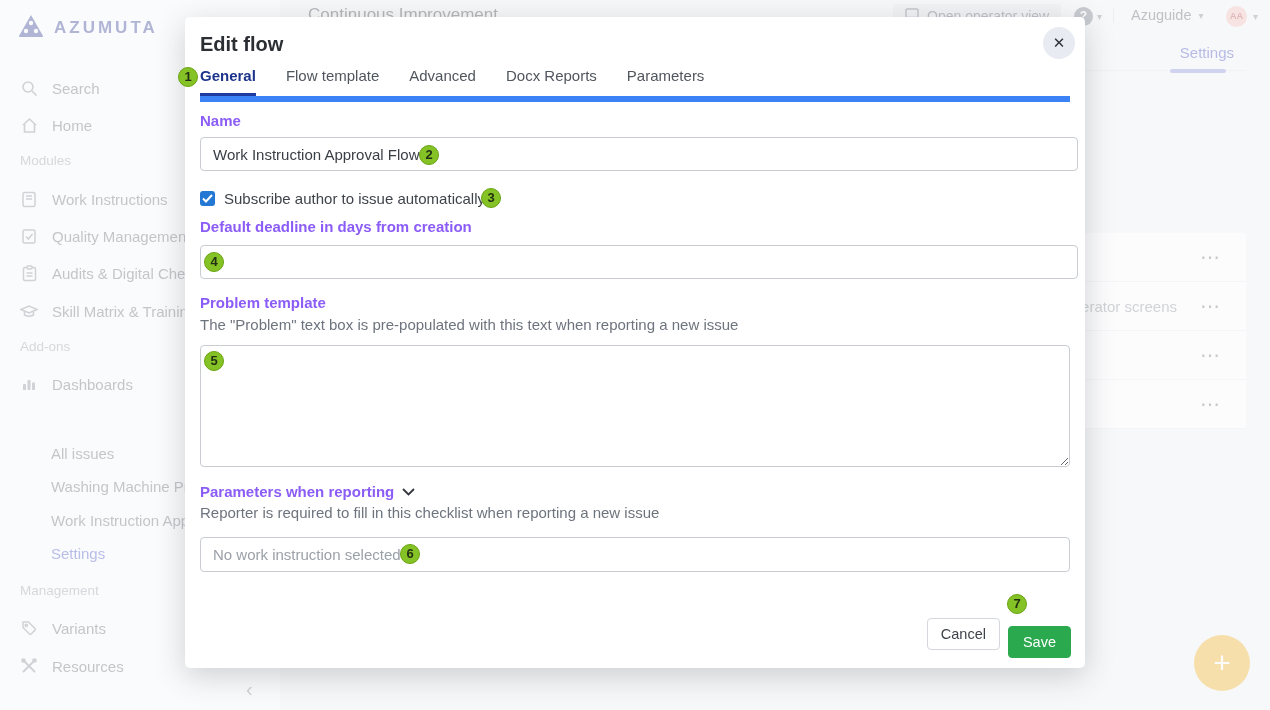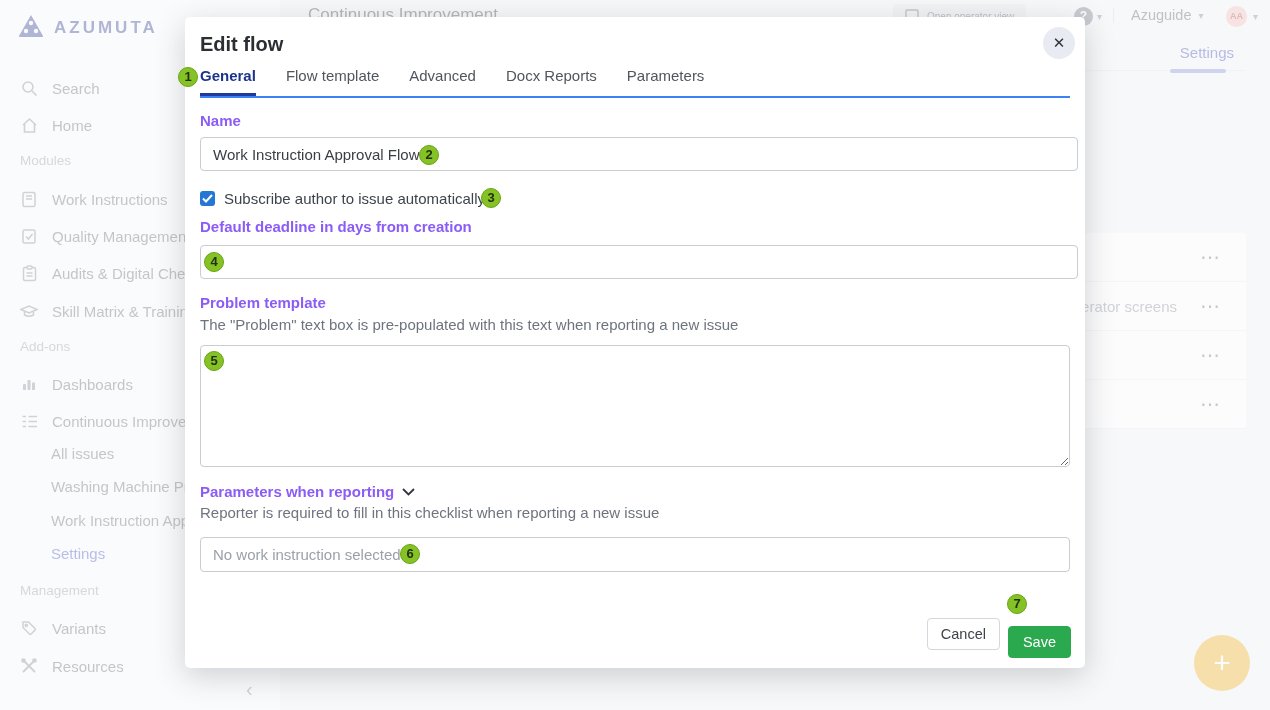--- a/index.html
+++ b/index.html
@@ -12,21 +12,21 @@
   .logo { position:absolute; left:18px; top:14px; display:flex; align-items:center; gap:10px; color:#3a4496; cursor:pointer; }
   .logo-text { font-size:17px; font-weight:700; letter-spacing:3px; }
   .srow { position:absolute; left:20px; display:flex; align-items:center; gap:14px; height:24px; color:#6a7078; font-size:15px; white-space:nowrap; cursor:pointer; }
   .srow .sicon { width:18px; height:18px; color:#8d929c; flex:0 0 18px; display:flex; align-items:center; justify-content:center; }
   .ssection { position:absolute; left:20px; color:#9aa0a8; font-size:13.5px; white-space:nowrap; }
   .ssub { position:absolute; left:51px; color:#6a7078; font-size:15px; white-space:nowrap; cursor:pointer; }
   .ssub.active { color:#4c5ac8; }
   .collapse { position:absolute; left:246px; top:678px; font-size:20px; color:#8d939b; cursor:pointer; }
 
   .topbar-title { position:absolute; left:250px; top:5px; width:306px; text-align:center; font-size:17px; color:#454a52; white-space:nowrap; }
-  .oov-btn { position:absolute; left:893px; top:4px; height:24px; padding:0 12px; display:flex; align-items:center; gap:8px; background:#e4e6ea; border:none; border-radius:4px; font-size:10px; color:#5d646e; font-family:inherit; cursor:pointer; }
+  .oov-btn { position:absolute; left:893px; top:4px; height:24px; padding:0 12px; display:flex; align-items:center; gap:8px; background:#e4e6ea; border:none; border-radius:4px; font-size:14px; color:#5d646e; font-family:inherit; cursor:pointer; }
   .help-circle { position:absolute; left:1074px; top:7px; width:19px; height:19px; border-radius:50%; background:#777e8a; color:#fff; font-size:12px; font-weight:700; text-align:center; line-height:19px; cursor:pointer; }
   .caret { color:#868c95; font-size:10px; }
   .caret-help { position:absolute; left:1097px; top:11px; cursor:pointer; }
   .tb-divider { position:absolute; left:1113px; top:8px; width:1px; height:15px; background:#d6d8dd; }
   .azuguide { position:absolute; left:1131px; top:7px; display:flex; align-items:center; gap:7px; font-size:14.5px; color:#5d646e; cursor:pointer; }
   .avatar-wrap { position:absolute; left:1226px; top:6px; display:flex; align-items:center; gap:6px; cursor:pointer; }
   .avatar { width:21px; height:21px; border-radius:50%; background:#f2bdb8; color:#b0524c; font-size:9px; font-weight:700; text-align:center; line-height:21px; }
 
   .content-tabbar { position:absolute; left:277px; top:40px; width:969px; height:31px; border-bottom:1px solid #e2e4e8; }
   .ctab { position:absolute; right:12px; top:4px; font-size:15px; color:#4753c0; cursor:pointer; }
@@ -39,21 +39,21 @@
 
   .fab { position:absolute; left:1194px; top:635px; width:56px; height:56px; border-radius:50%; background:#f0b429; color:#fff; font-size:30px; font-weight:400; text-align:center; line-height:54px; border:none; cursor:pointer; z-index:5; }
 
   
   .backdrop { position:absolute; inset:0; background:rgba(250,250,251,0.62); z-index:10; }
 
   
   .modal { position:absolute; left:185px; top:17px; width:900px; height:651px; background:#fff; border-radius:5px; box-shadow:0 8px 30px rgba(50,55,70,0.22); z-index:20; }
   .m-title { position:absolute; left:15px; top:16px; font-size:20px; font-weight:700; color:#2b2e33; }
   .m-close { position:absolute; left:858px; top:10px; width:32px; height:32px; border-radius:50%; background:#e8ebf1; border:none; color:#2f3237; font-size:15px; text-align:center; line-height:32px; cursor:pointer; }
-  .m-tabs { position:absolute; left:15px; top:50px; width:870px; display:flex; gap:30px; border-bottom:2px solid #3b82f6; }
+  .m-tabs { position:absolute; left:15px; top:50px; width:870px; display:flex; gap:30px; border-bottom:6px solid #3b82f6; }
   .m-tab { font-size:15px; color:#50565e; padding-bottom:9px; cursor:pointer; border-bottom:3px solid transparent; }
   .m-tab.active { color:#1c338c; font-weight:700; border-bottom-color:#1e3a9e; }
   .m-label { position:absolute; left:15px; font-size:15px; font-weight:700; color:#8b5cf6; }
   .m-help { position:absolute; left:15px; font-size:15px; color:#6e747e; }
   .text-input { position:absolute; left:15px; width:878px; height:34px; border:1px solid #c9ccd1; border-radius:4px; padding:0 12px; font-size:15px; color:#3a3e45; font-family:inherit; background:#fff; }
   .m-check-row { position:absolute; left:15px; top:173px; display:flex; align-items:center; gap:9px; }
   .checkbox { width:15px; height:15px; border-radius:3px; background:#2478d4; display:flex; align-items:center; justify-content:center; cursor:pointer; }
   .check-label { font-size:15px; color:#3f444b; }
   .m-textarea { position:absolute; left:15px; top:328px; width:870px; height:122px; border:1px solid #c9ccd1; border-radius:4px; padding:8px 12px; font-size:15px; font-family:inherit; resize:vertical; color:#3a3e45; }
   .m-checklist-head { position:absolute; left:15px; top:466px; display:flex; align-items:center; gap:8px; }
@@ -149,33 +149,20 @@
     <div class="srow" style="top:372px">
       <span class="sicon">
           <svg width="16" height="16" viewBox="0 0 16 16" fill="currentColor">
             <rect x="2" y="8" width="3" height="6" rx="0.8"></rect>
             <rect x="6.5" y="4" width="3" height="10" rx="0.8"></rect>
             <rect x="11" y="6.5" width="3" height="7.5" rx="0.8"></rect>
           </svg>
         </span>
       <span>Dashboards</span>
     </div>
-    <div class="srow" style="top:409px">
-      <span class="sicon">
-          <svg width="17" height="15" viewBox="0 0 17 15" fill="none" stroke="currentColor" stroke-width="1.5">
-            <line x1="1.5" y1="2.5" x2="5" y2="2.5"></line>
-            <line x1="7.5" y1="2.5" x2="16" y2="2.5"></line>
-            <line x1="1.5" y1="7.5" x2="5" y2="7.5"></line>
-            <line x1="7.5" y1="7.5" x2="16" y2="7.5"></line>
-            <line x1="1.5" y1="12.5" x2="5" y2="12.5"></line>
-            <line x1="7.5" y1="12.5" x2="16" y2="12.5"></line>
-          </svg>
-        </span>
-      <span>Continuous Improve</span>
-    </div>
 
     <div class="ssub" style="top:445px">All issues</div>
     <div class="ssub" style="top:478px">Washing Machine Pr</div>
     <div class="ssub" style="top:512px">Work Instruction App</div>
     <div class="ssub active" style="top:545px">Settings</div>
 
     <div class="ssection" style="top:583px">Management</div>
 
     <div class="srow" style="top:616px">
       <span class="sicon">

